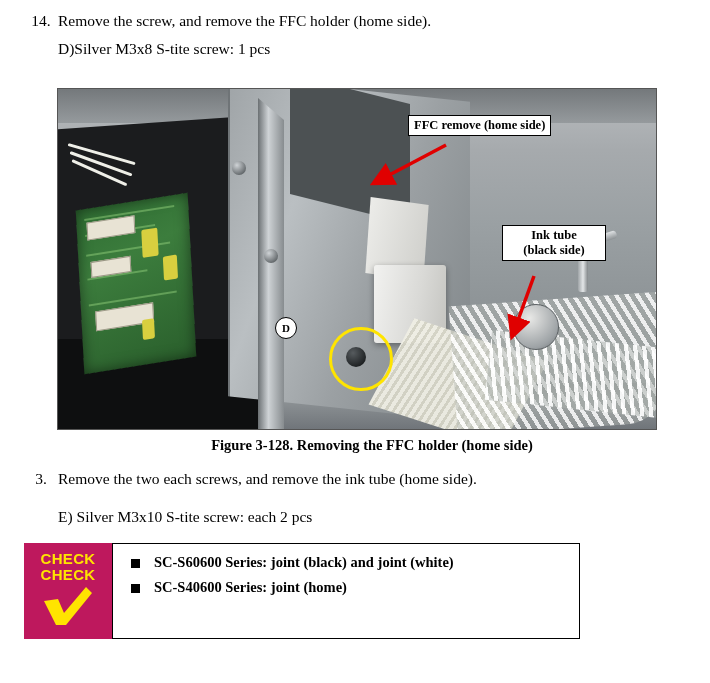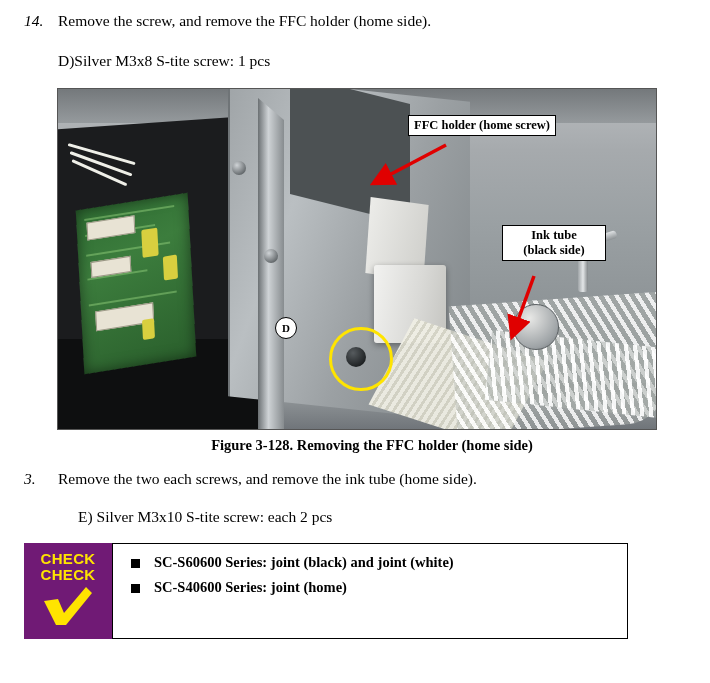--- a/index.html
+++ b/index.html
@@ -26,22 +26,21 @@
   .step {
     position: absolute;
     display: flex;
     align-items: flex-start;
     font-size: 15.5px;
     line-height: 1.2;
   }
   .step .num {
     width: 34px;
     flex: 0 0 34px;
-    text-align: left;
-    font-style: italic;
+    text-align: center;
   }
   .step .txt {
     flex: 1;
   }
 
   .substep {
     position: absolute;
     font-size: 15.5px;
   }
 
@@ -266,42 +265,42 @@
   .cp-wrap {
     position: absolute;
     left: 24px;
     top: 543px;
     display: flex;
     align-items: stretch;
   }
   .cp-badge {
     width: 88px;
     height: 96px;
-    background: #701a75;
+    background: #be185d;
     display: flex;
     flex-direction: column;
     align-items: center;
     justify-content: flex-start;
     padding-top: 8px;
     box-sizing: border-box;
   }
   .cp-badge .cp-t1,
   .cp-badge .cp-t2 {
     color: #ffe400;
     font-family: "Liberation Sans", sans-serif;
     font-weight: bold;
     font-size: 15px;
     letter-spacing: .3px;
     line-height: 1.05;
   }
   .cp-check {
     margin-top: 2px;
   }
   .cp-body {
-    width: 516px;
+    width: 468px;
     height: 96px;
     border: 1.5px solid #000;
     box-sizing: border-box;
     padding: 10px 16px 0 18px;
     font-family: Liberation Serif, serif;
   }
   .cp-line {
     display: flex;
     align-items: flex-start;
     font-size: 14.5px;
@@ -318,21 +317,21 @@
 </style>
 </head>
 <body>
 
 <div class="page">
 
   <div class="step" style="left:24px; top:12px; width:660px;">
     <span class="num">14.</span>
     <span class="txt">Remove the screw, and remove the FFC holder (home side).</span>
   </div>
-  <div class="substep" style="left:58px; top:52px;">D)Silver M3x8 S-tite screw: 1 pcs</div>
+  <div class="substep" style="left:58px; top:40px;">D)Silver M3x8 S-tite screw: 1 pcs</div>
 
   <div class="figure-wrap">
     <div class="photo">
       <div class="ph-bg"></div>
       <div class="ph-darktop"></div>
       <div class="ph-floor"></div>
 
       <div class="ph-chassis-left"></div>
       <div class="ph-chassis-left2"></div>
 
@@ -378,33 +377,33 @@
       <svg class="arrow-svg" viewBox="0 0 598 340">
         <defs>
           <marker id="ah" markerWidth="7" markerHeight="7" refX="5" refY="3.5" orient="auto">
             <polygon points="0 0, 7 3.5, 0 7" fill="#e00000"></polygon>
           </marker>
         </defs>
         <line x1="388" y1="56" x2="318" y2="93" stroke="#e00000" stroke-width="3.5" marker-end="url(#ah)"></line>
         <line x1="476" y1="187" x2="455" y2="245" stroke="#e00000" stroke-width="3.5" marker-end="url(#ah)"></line>
       </svg>
 
-      <div class="callout" style="left:350px; top:26px;">FFC holder (home screw)</div>
+      <div class="callout" style="left:350px; top:26px;">FFC remove (home side)</div>
       <div class="callout" style="left:444px; top:136px; width:92px;">Ink tube
 (black side)</div>
     </div>
   </div>
 
   <div class="fig-caption">Figure 3-128.  Removing the FFC holder (home side)</div>
 
   <div class="step" style="left:24px; top:470px; width:660px;">
     <span class="num">3.</span>
     <span class="txt">Remove the two each screws, and remove the ink tube (home side).</span>
   </div>
-  <div class="substep" style="left:58px; top:508px;margin-left:20px;">E) Silver M3x10 S-tite screw: each 2 pcs</div>
+  <div class="substep" style="left:58px; top:508px;">E) Silver M3x10 S-tite screw: each 2 pcs</div>
 
   <div class="cp-wrap">
     <div class="cp-badge">
       <div class="cp-t1">CHECK</div>
       <div class="cp-t2">CHECK</div>
       <svg class="cp-check" width="56" height="42" viewBox="0 0 56 42">
         <polygon points="4,16 18,14 24,28 46,2 52,8 26,40 16,40" fill="#ffe400"></polygon>
       </svg>
     </div>
     <div class="cp-body">

